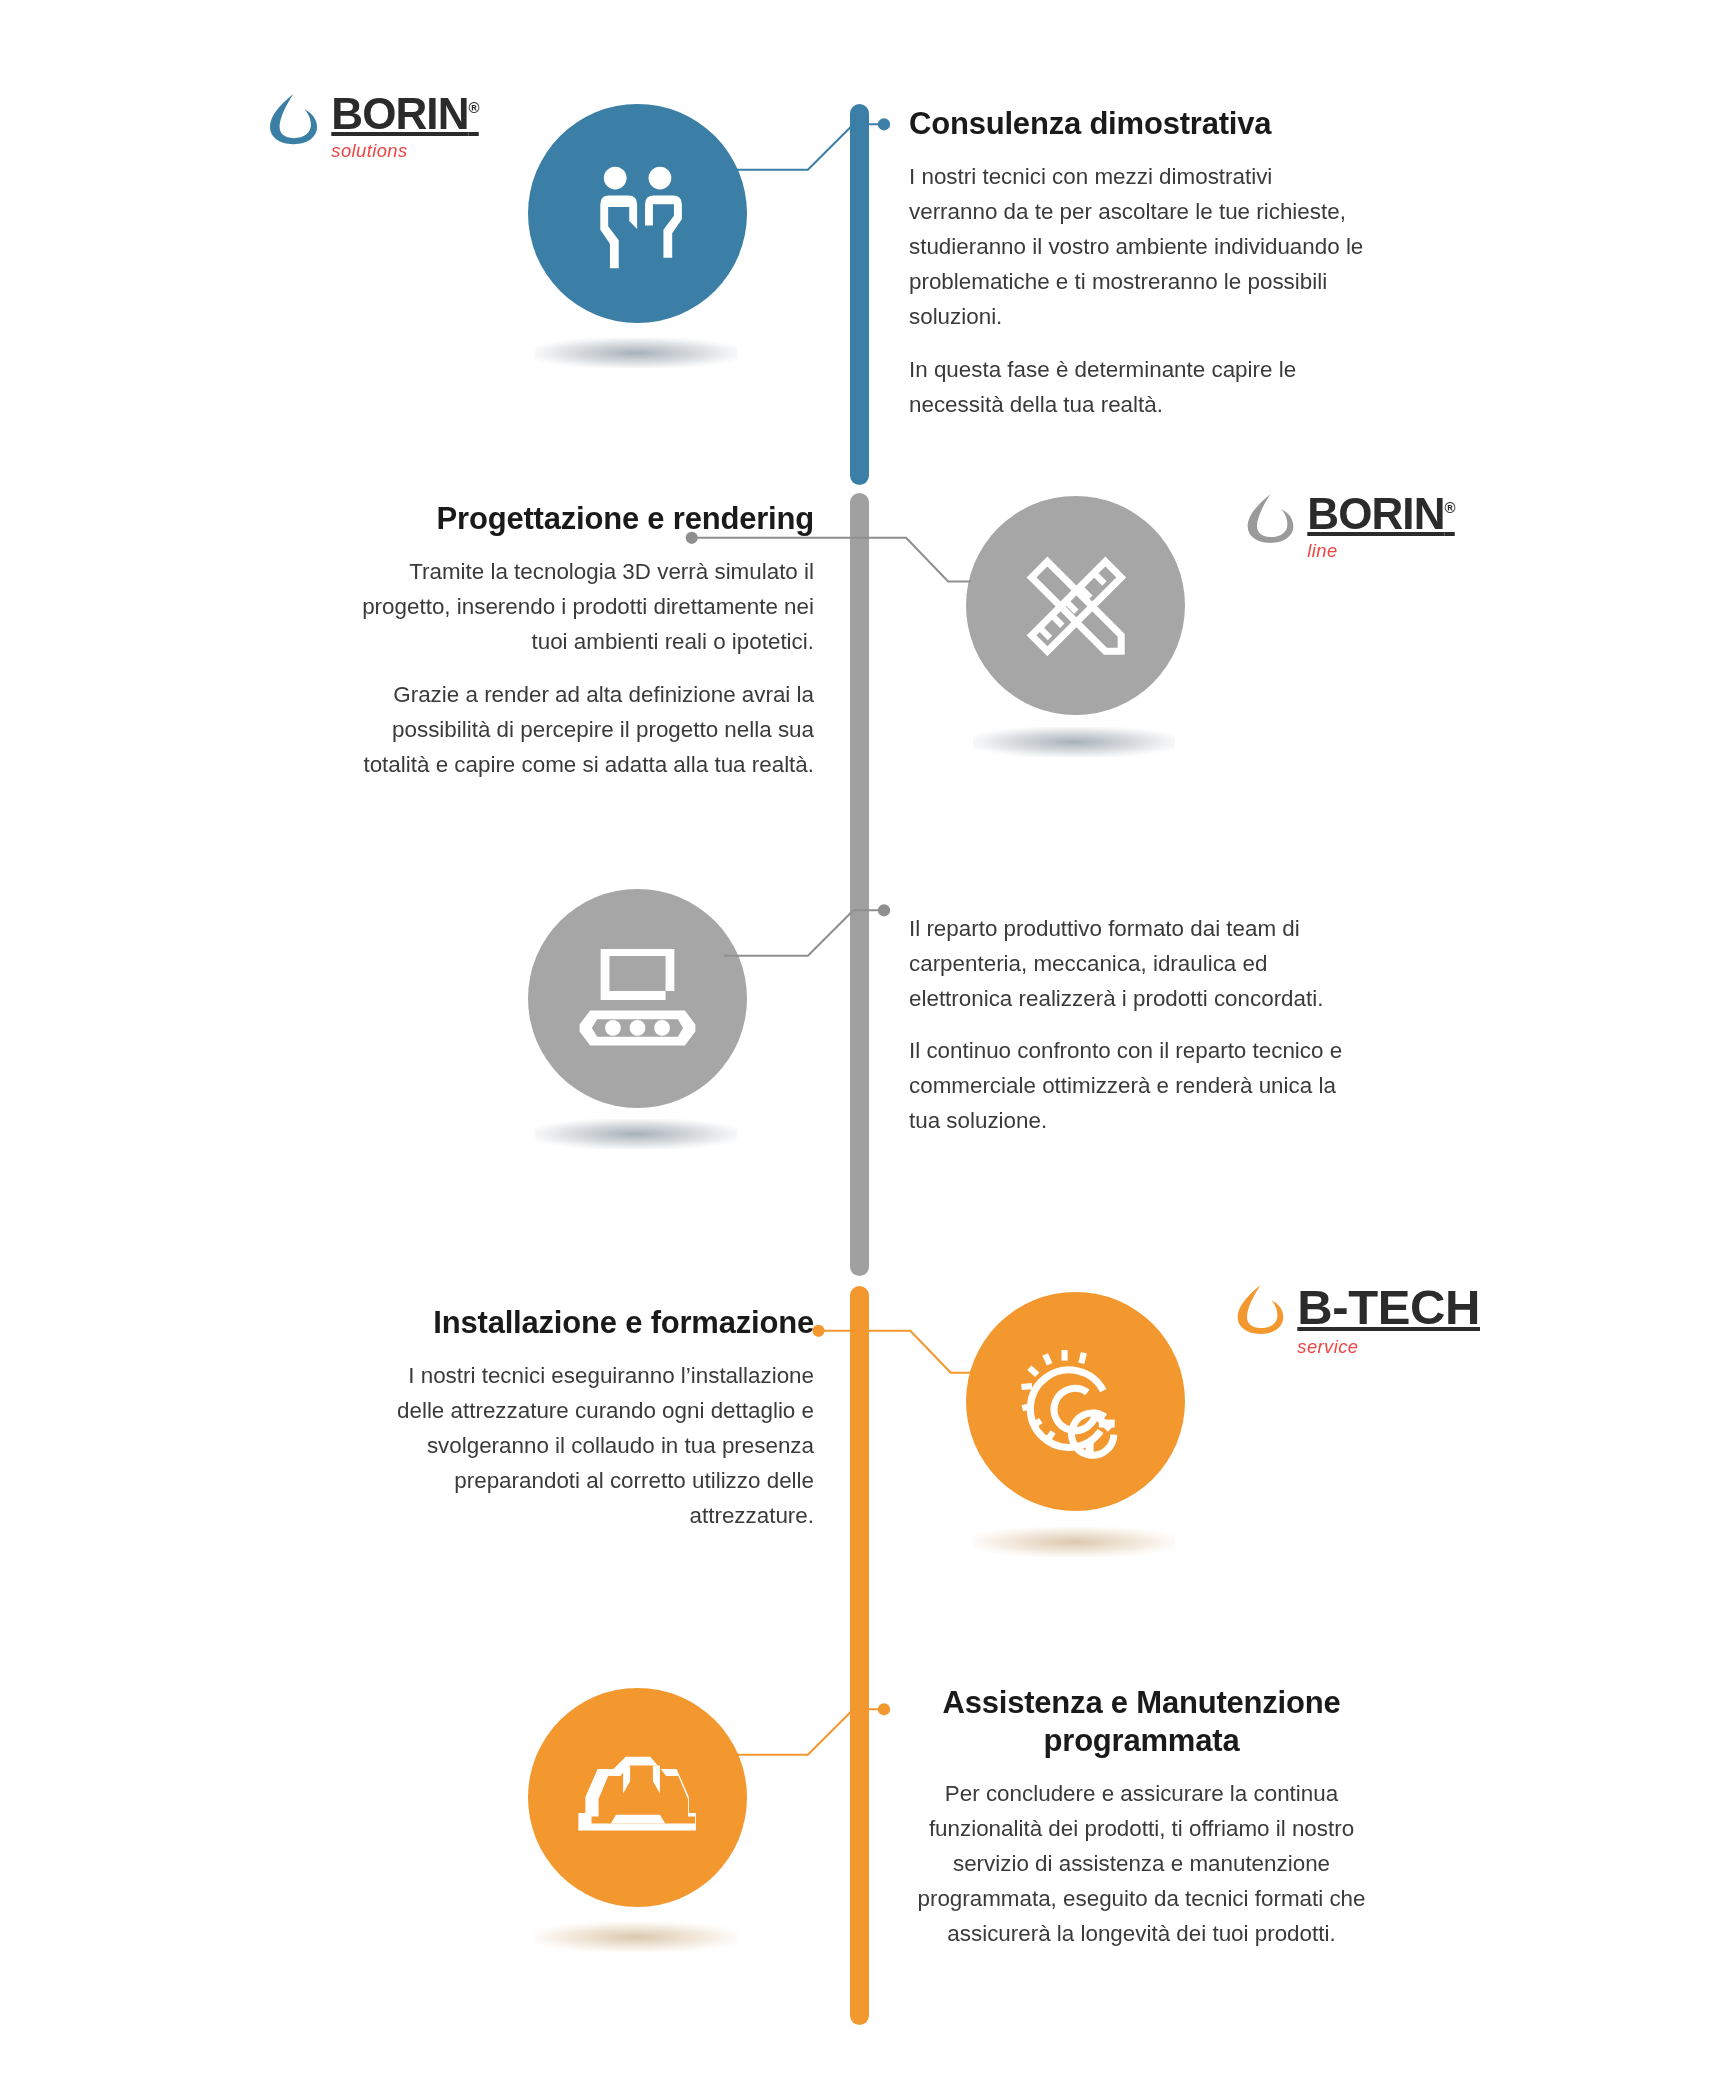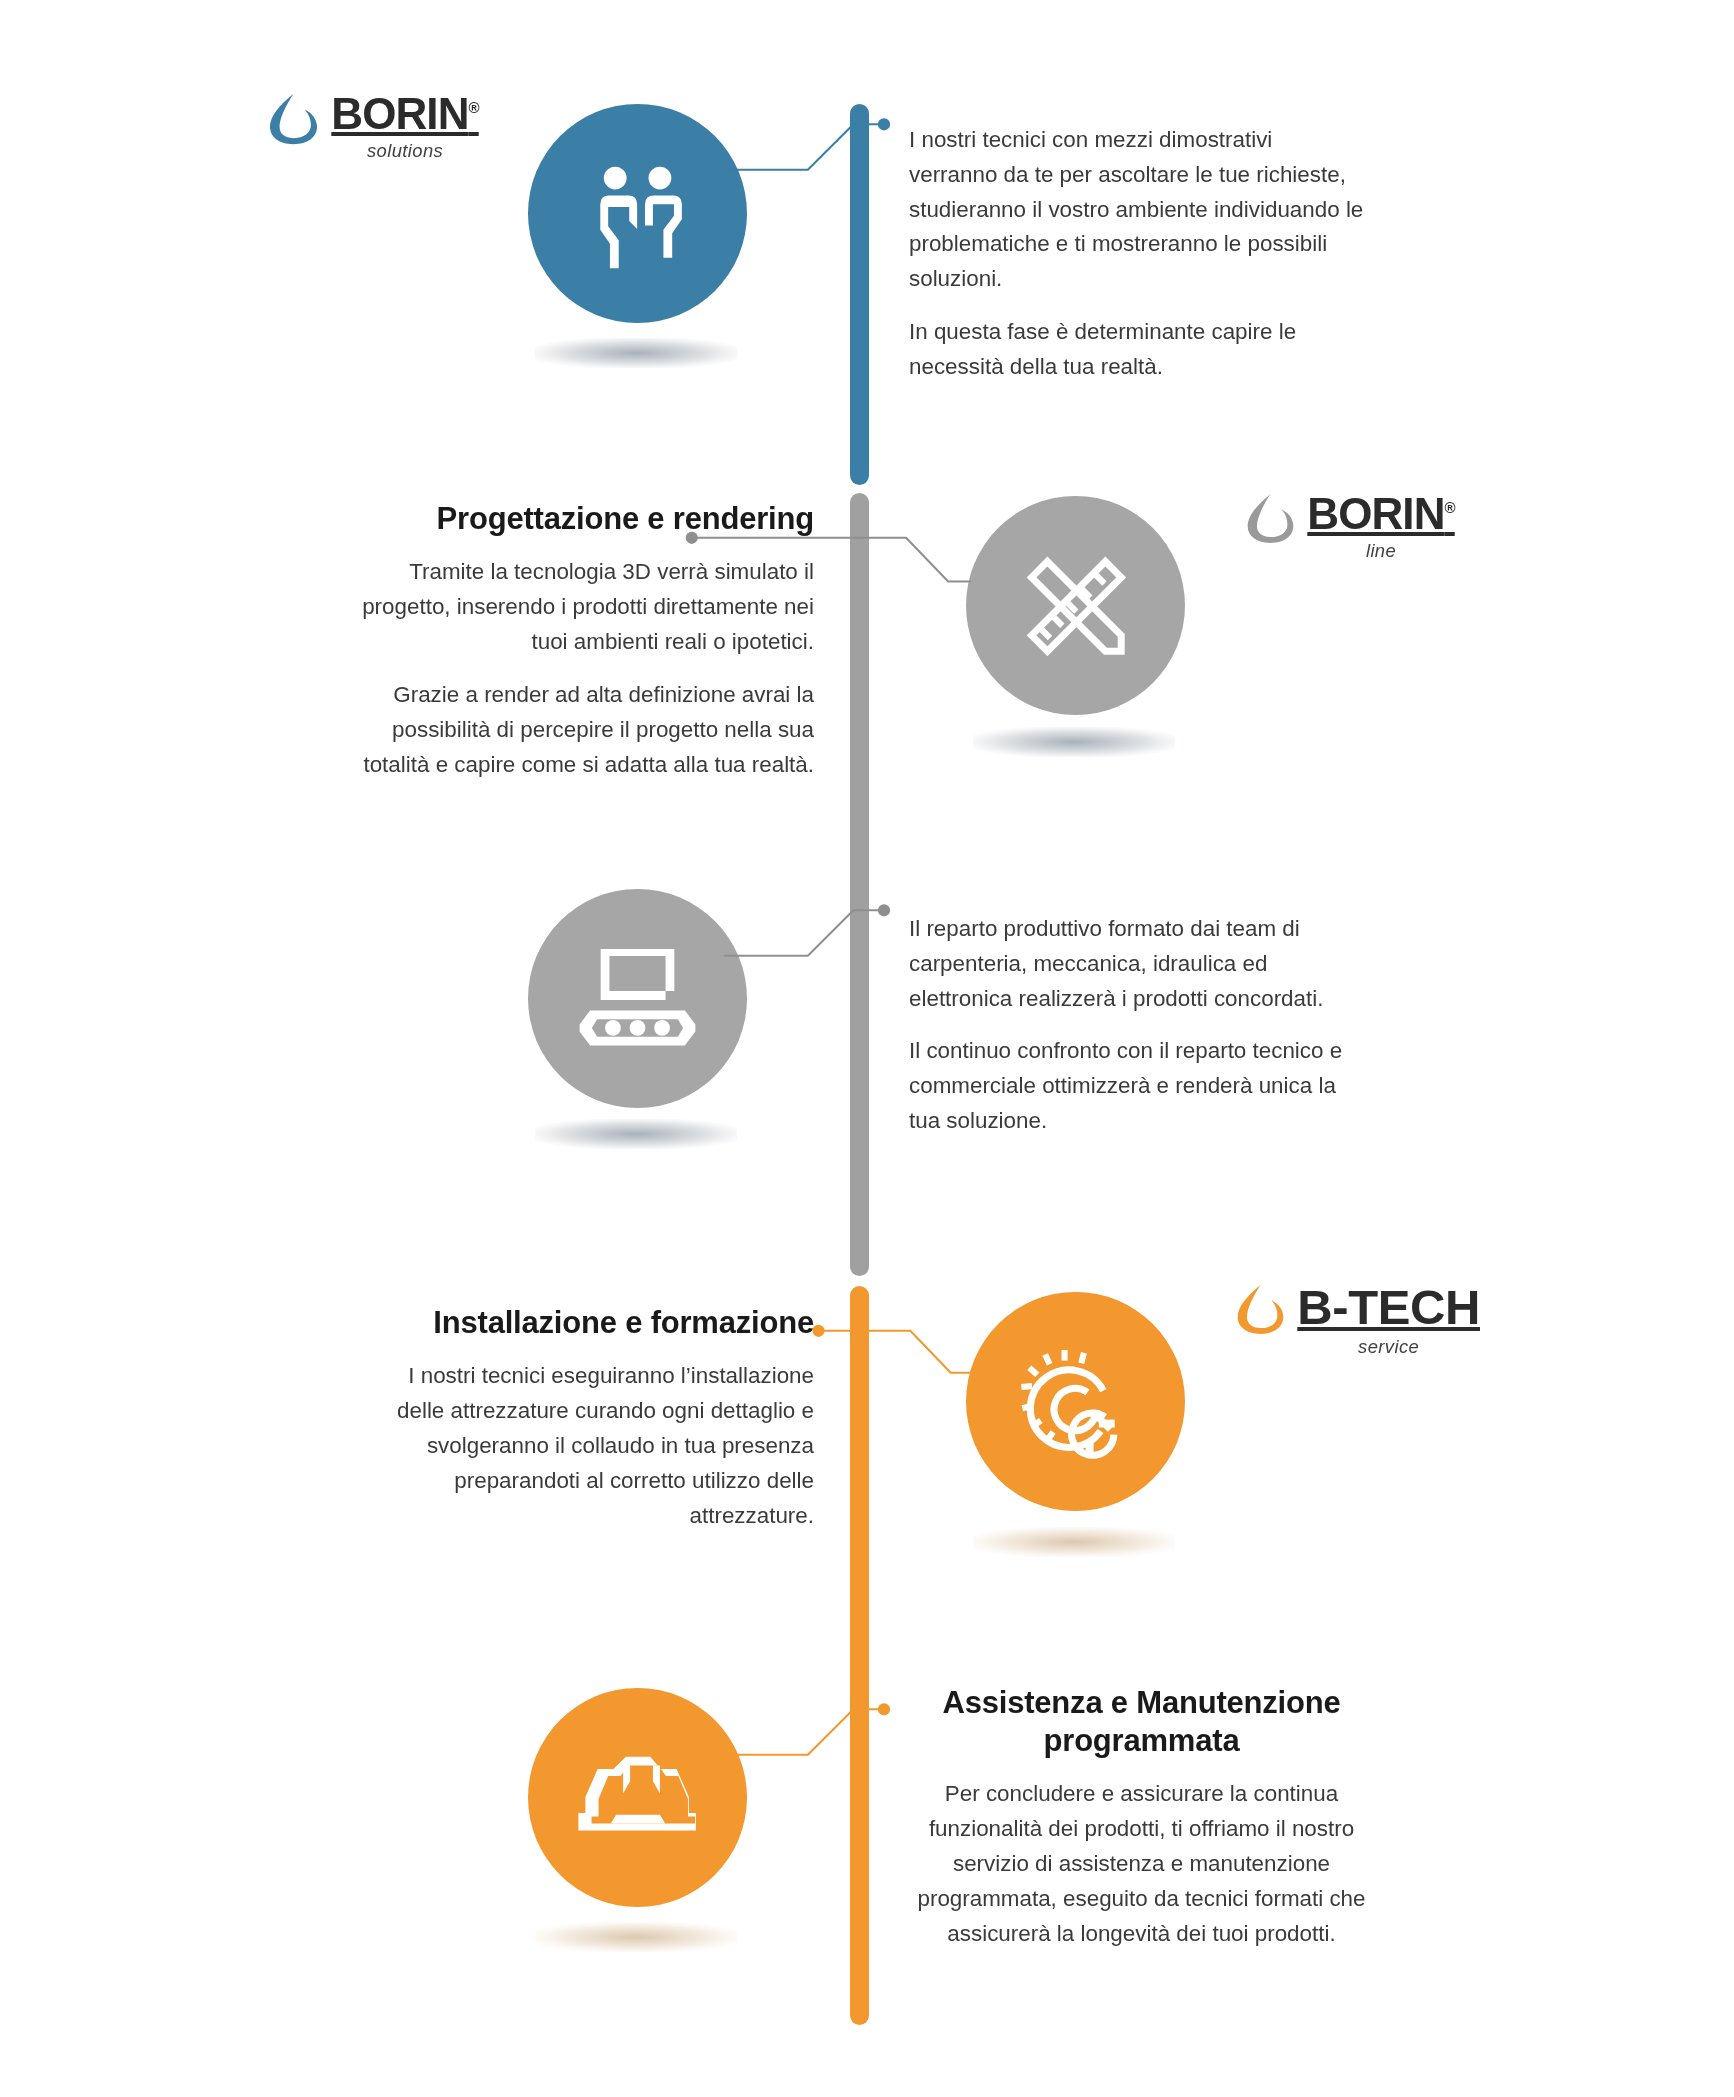--- a/index.html
+++ b/index.html
@@ -58,22 +58,22 @@
   .logo{ position:absolute; display:flex; align-items:flex-start; }
   .logo .mark{ position:relative; flex:0 0 auto; }
   .logo .wordwrap{ position:relative; }
   .logo .word{
     font-size:44px; font-weight:bold; letter-spacing:-0.9px; color:#2b2b2b;
     line-height:1;
     text-decoration:underline;
   }
   .logo .word .reg{ font-size:15px; vertical-align:super; font-weight:bold; }
   .logo .sub{
-    font-style:italic; font-size:18.4px; color:#404040;
-    text-align:center; margin-top:3.5px; letter-spacing:0.4px;
+    font-style:italic; font-size:18.4px; color:#ef4444;
+    text-align:left; margin-top:3.5px; letter-spacing:0.4px;
   }
   .logo.b-tech .word{ font-size:49px; letter-spacing:-0.4px; }
 </style>
 </head>
 <body>
 
 <div id="stage">
 
   <div class="spine blue" style="top:104px;  height:381px;"></div>
   <div class="spine gray" style="top:493px;  height:783px;"></div>
@@ -88,20 +88,21 @@
       <path d="M73 54 q0-10 10-10 h22 q10 0 10 10 v17 l-11 16 v28 h-10 v-32 l12-16 v-13 h-24 v24 h-9 z" fill="#fff"></path>
     </svg>
   </div>
   <div class="conn" style="left:720px; top:105px;">
     <svg width="167" height="70" viewBox="0 0 190 80">
       <path d="M4 74 L100 74 L152 22 L186 22" fill="none" stroke="#3b7ea6" stroke-width="2.4"></path>
       <circle cx="187" cy="22" r="7" fill="#3b7ea6"></circle>
     </svg>
   </div>
   <div class="block right" style="left:909px; top:105px; width:456px;">
+    <h2>Consulenza dimostrativa</h2>
     <p>I nostri tecnici con mezzi dimostrativi verranno da te per ascoltare le tue richieste, studieranno il vostro ambiente individuando le problematiche e ti mostreranno le possibili soluzioni.</p>
     <p>In questa fase è determinante capire le necessità della tua realtà.</p>
   </div>
   <div class="logo" style="left:268px; top:92px;">
     <div class="mark">
       <svg width="51" height="54" viewBox="0 0 58 62">
         <path d="M29 2 C12 16 2 28 2 40 C2 52 13 60 29 60 C45 60 56 52 56 40 C56 31 50 24 42 20 C47 26 49 32 49 38 C49 47 41 53 29 53 C19 53 13 48 13 40 C13 30 20 16 29 2 Z" fill="#3b7ea6"></path>
       </svg>
     </div>
     <div class="wordwrap" style="margin-left:12.3px;">

